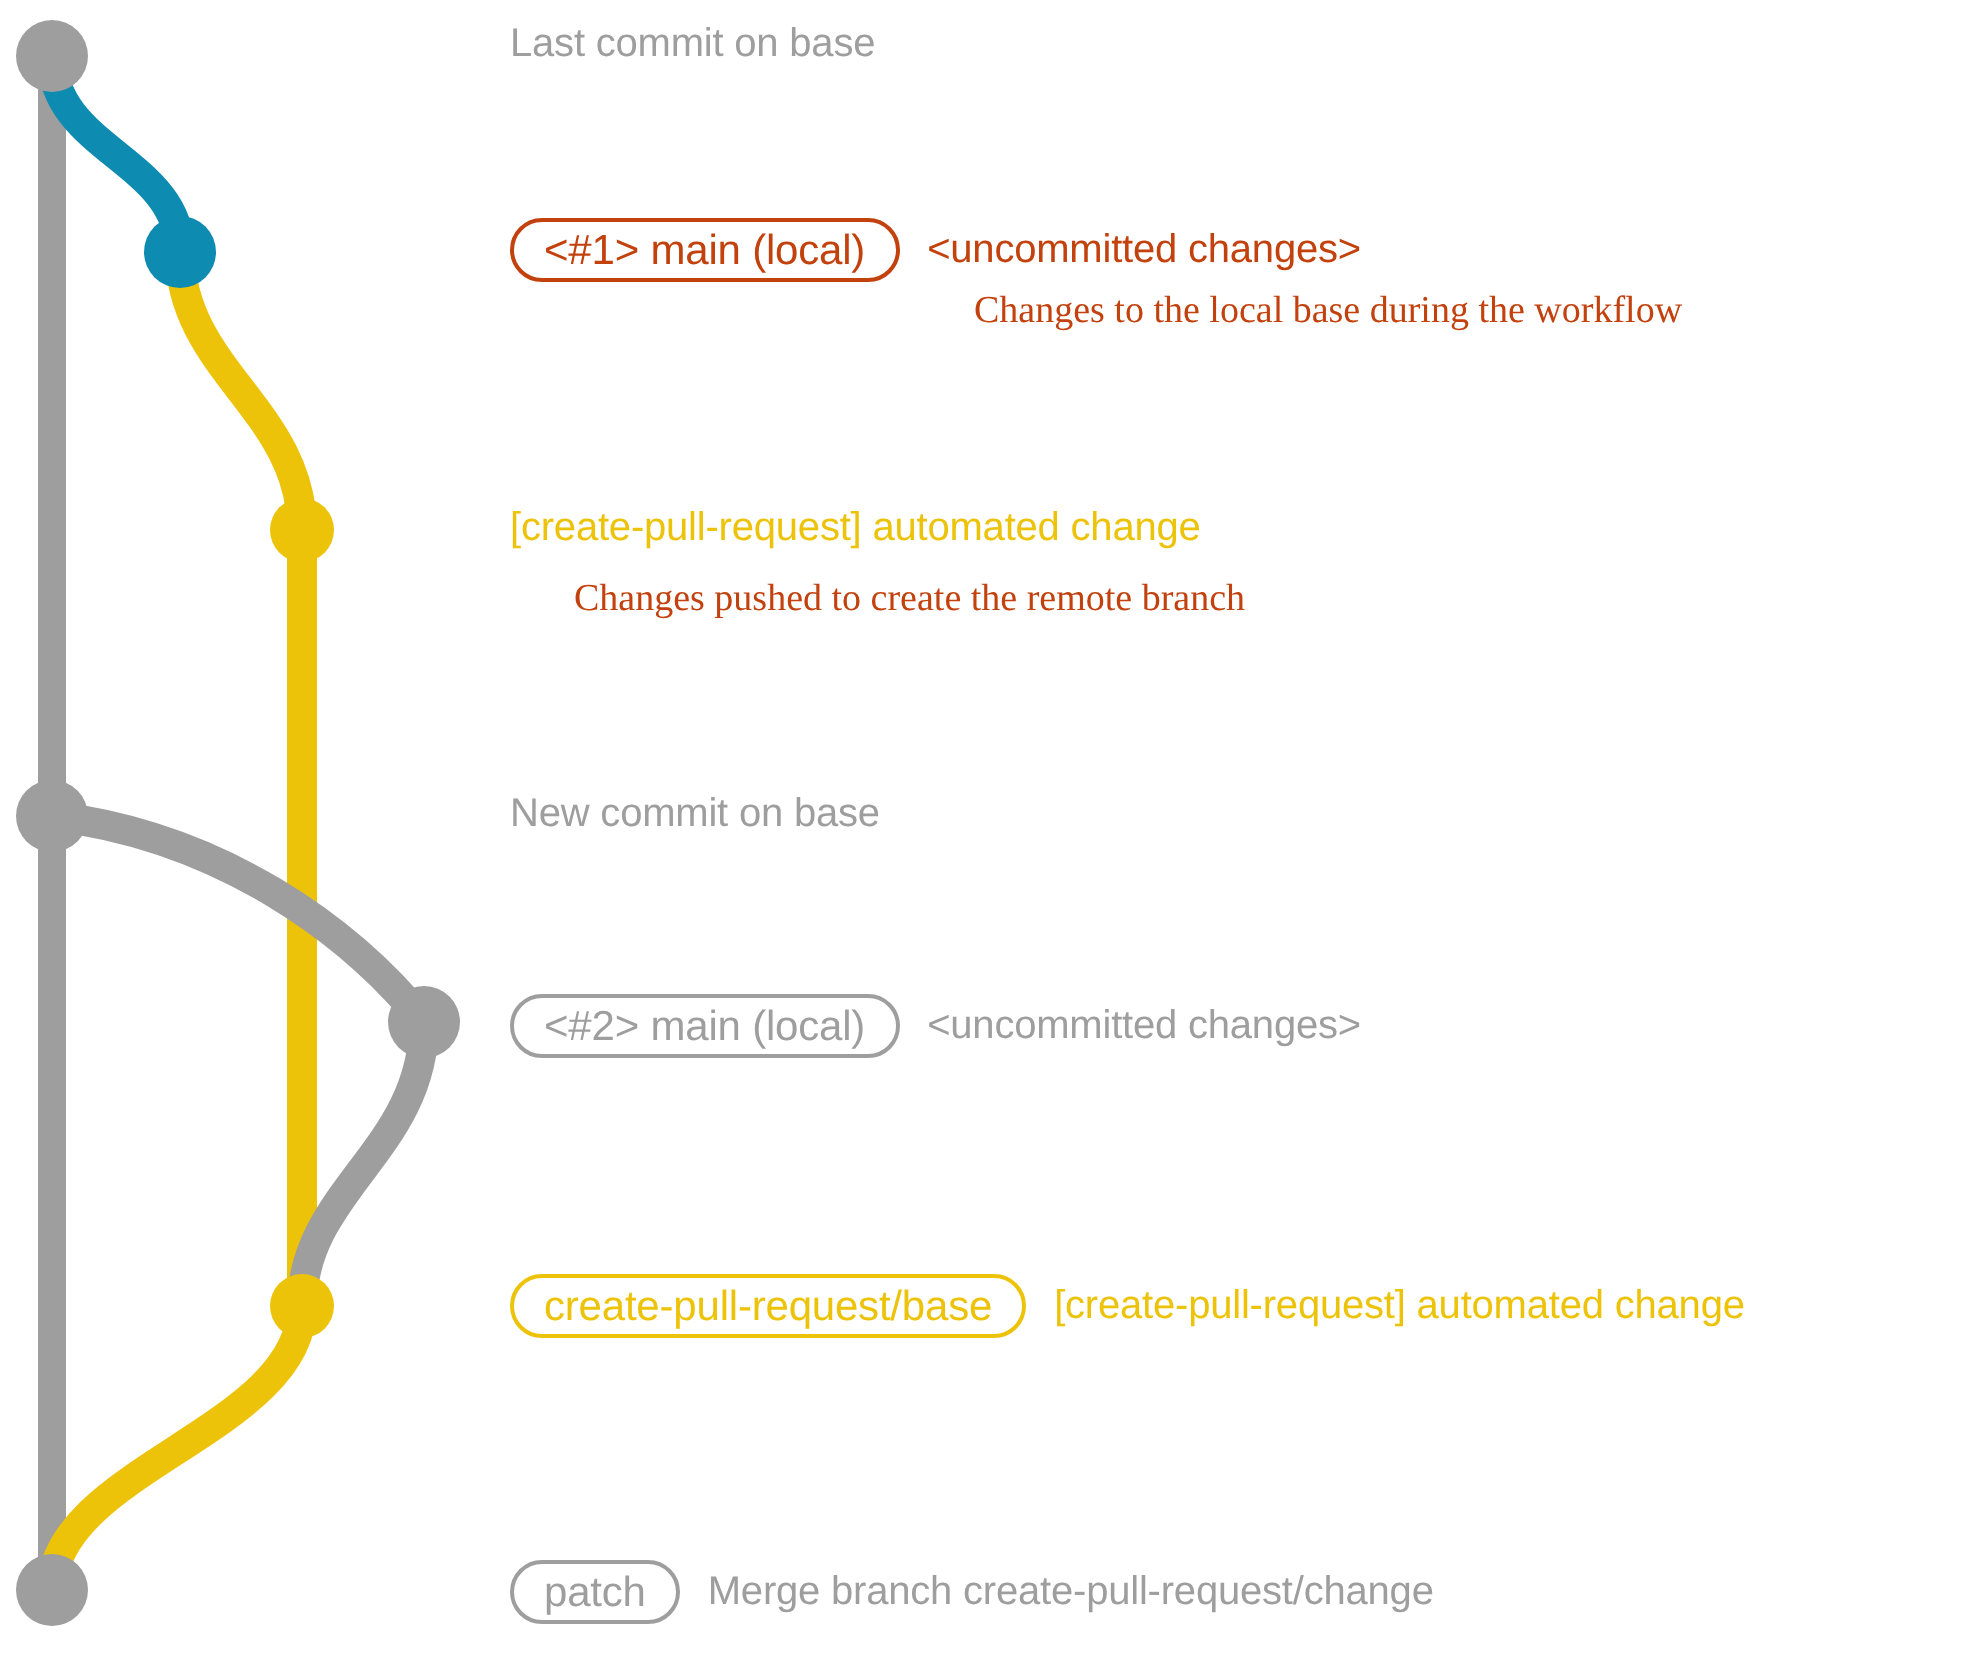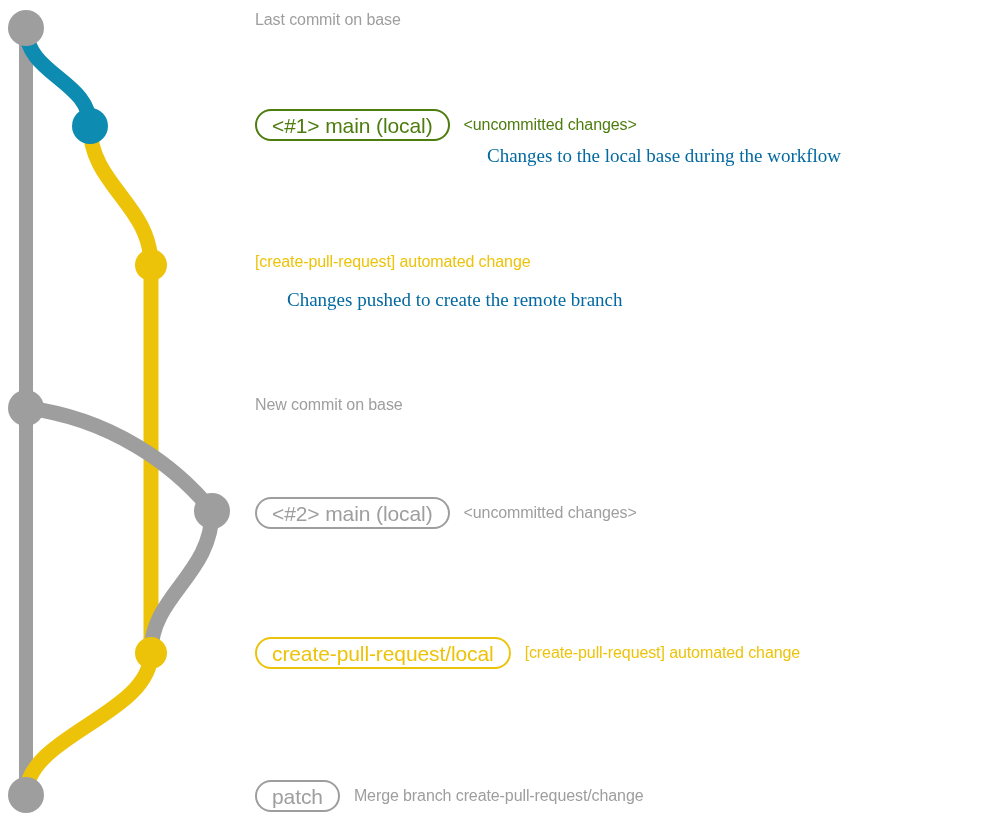--- a/index.html
+++ b/index.html
@@ -39,38 +39,38 @@
     height: 32px;
     box-sizing: border-box;
     padding: 0 15px;
     border: 2px solid currentColor;
     border-radius: 18px;
     font-size: 21px;
     line-height: 1;
     letter-spacing: -0.1px;
   }
   .headline {
-    font-size: 16px;
+    font-size: 20px;
     line-height: 1;
     letter-spacing: -0.1px;
   }
   .pill + .headline {
     margin-left: 14px;
     text-align: center;
   }
   .caption {
     position: absolute;
     font-family: "Liberation Serif", serif;
     font-size: 19px;
-    color: #0369a1;
+    color: #c2410c;
     line-height: 1;
     white-space: nowrap;
   }
   .c-gray   { color: #9e9e9e; }
-  .c-blue   { color: #4d7c0f; }
+  .c-blue   { color: #c2410c; }
   .c-gold   { color: #edc30a; }
 </style>
 </head>
 <body>
 
 <div id="canvas">
 
   <svg id="graph" viewBox="0 0 250 827" width="250" height="827">
 
     <path d="M 26 28 L 26 795" fill="none" stroke="#9e9e9e" stroke-width="14" stroke-linecap="round"></path>
@@ -114,21 +114,21 @@
   <div class="row" style="left:255px; top:397px;">
     <span class="headline c-gray">New commit on base</span>
   </div>
 
   <div class="row" style="left:255px; top:497px;">
     <span class="pill c-gray">&lt;#2&gt; main (local)</span>
     <span class="headline c-gray">&lt;uncommitted changes&gt;</span>
   </div>
 
   <div class="row" style="left:255px; top:637px;">
-    <span class="pill c-gold">create-pull-request/local</span>
+    <span class="pill c-gold">create-pull-request/base</span>
     <span class="headline c-gold">[create-pull-request] automated change</span>
   </div>
 
   <div class="row" style="left:255px; top:780px;">
     <span class="pill c-gray">patch</span>
     <span class="headline c-gray">Merge branch create-pull-request/change</span>
   </div>
 
 </div>
 

